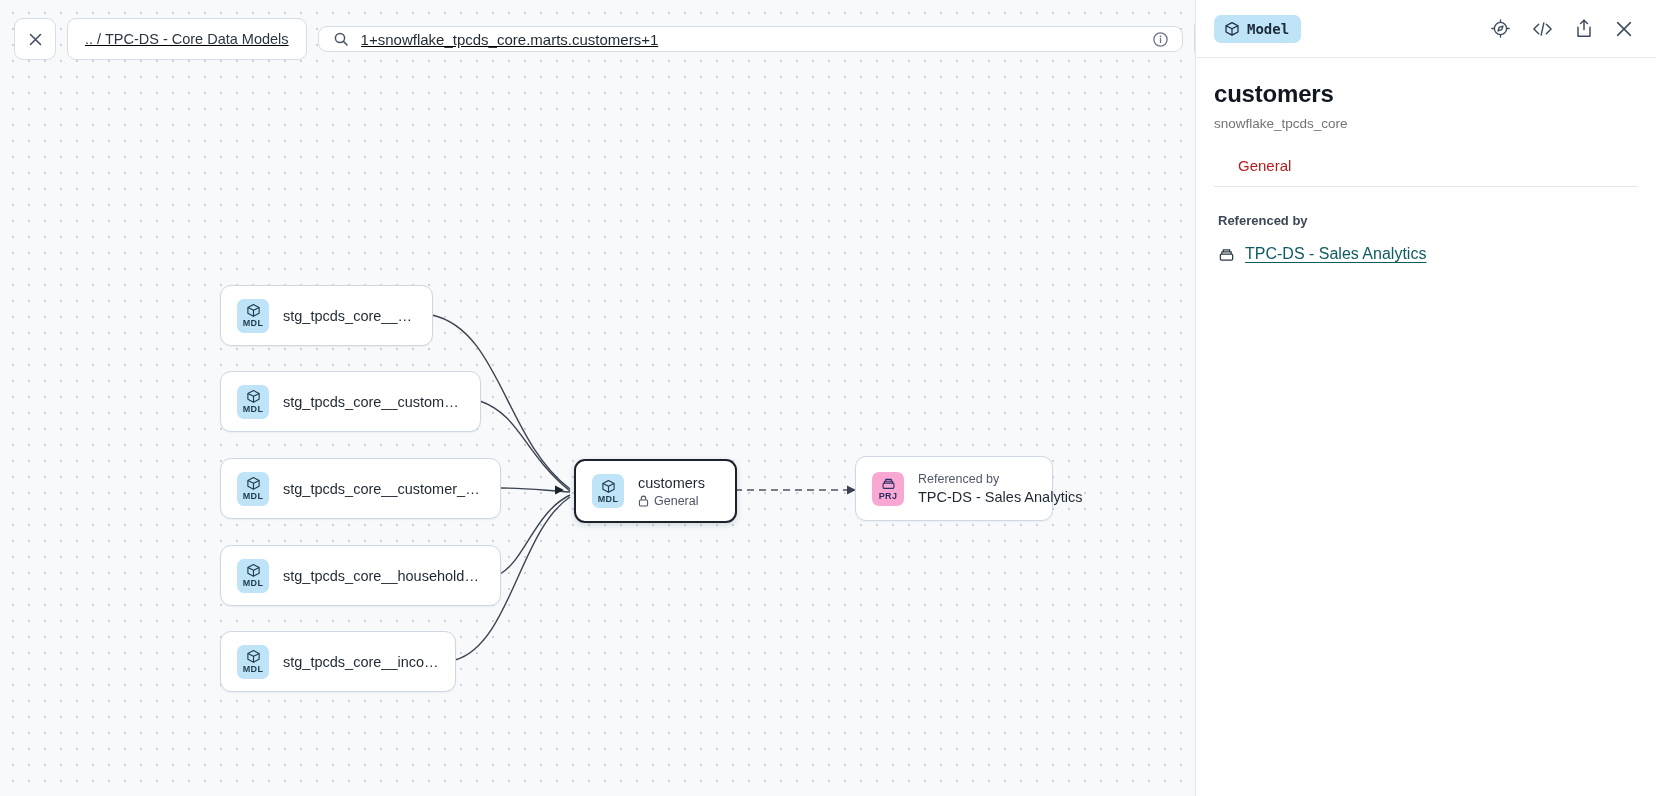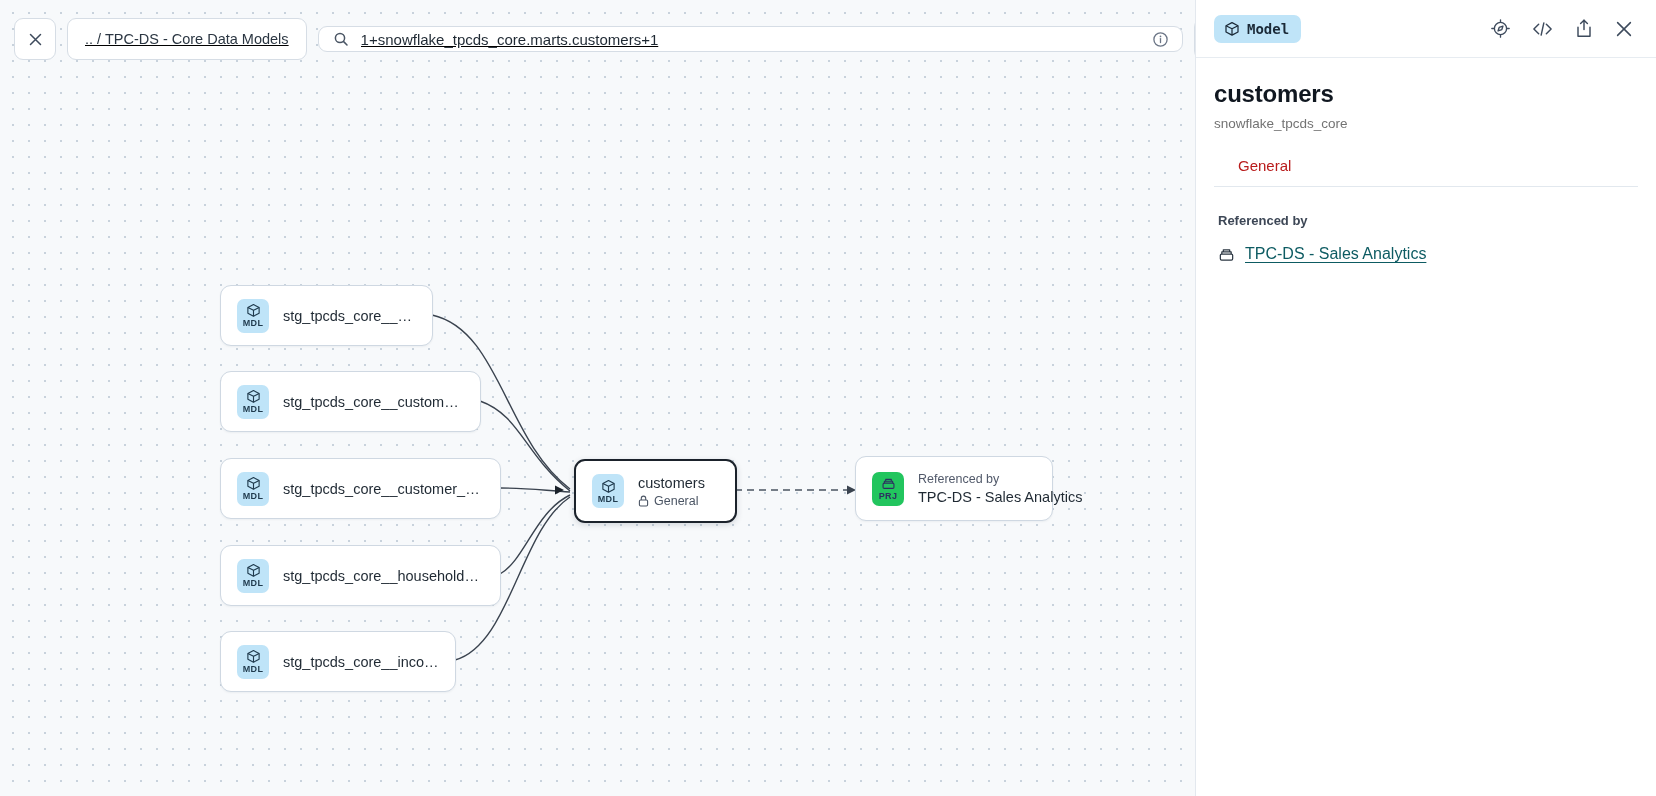--- a/index.html
+++ b/index.html
@@ -82,21 +82,21 @@
     box-shadow: 0 2px 6px rgba(22,35,55,0.16);
   }
   .badge {
     width: 32px; height: 34px;
     border-radius: 7px;
     display: flex; flex-direction: column;
     align-items: center; justify-content: center;
     gap: 0px; flex: none;
   }
   .badge.mdl { background: #bfe4f8; color: #1f3a4d; }
-  .badge.prj { background: #22c55e; color: #2d3060; }
+  .badge.prj { background: #f9a8d4; color: #2d3060; }
   .badge .btxt {
     font-size: 9px; font-weight: 700; letter-spacing: .4px;
     line-height: 9px; margin-top: 1px;
   }
   .node-text { display: flex; flex-direction: column; gap: 3px; min-width: 0; }
   .node-title {
     font-size: 14.5px; color: #1f2933;
     white-space: nowrap; overflow: hidden; text-overflow: ellipsis;
   }
   .node-sub {

